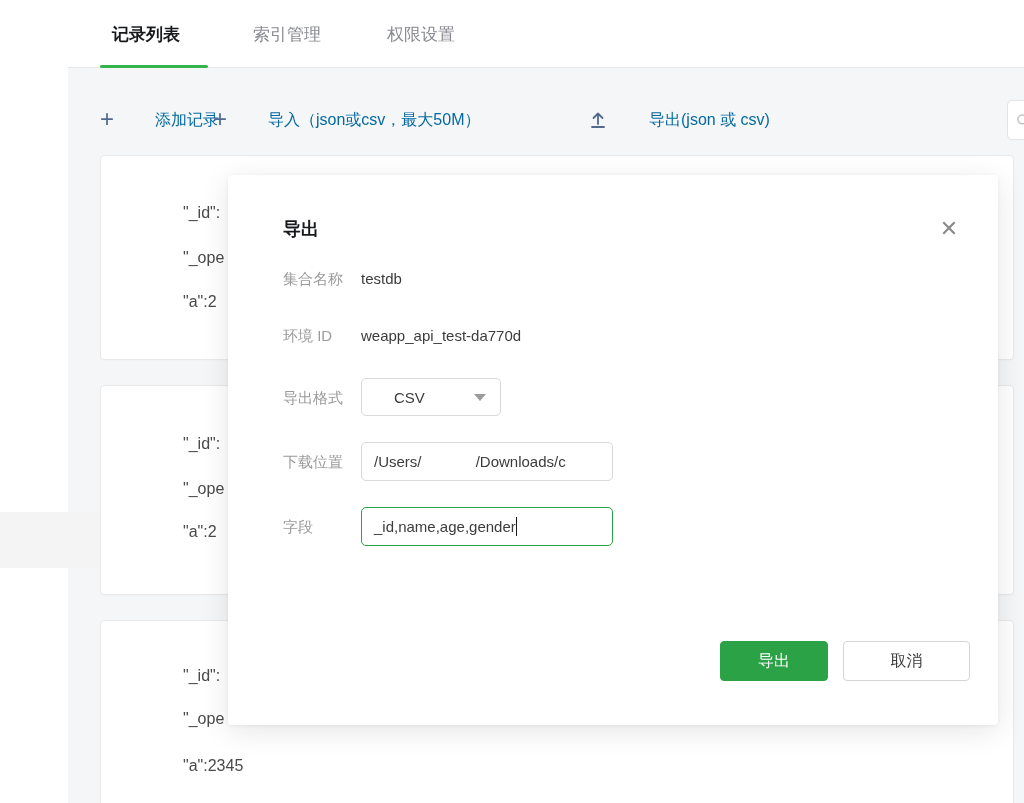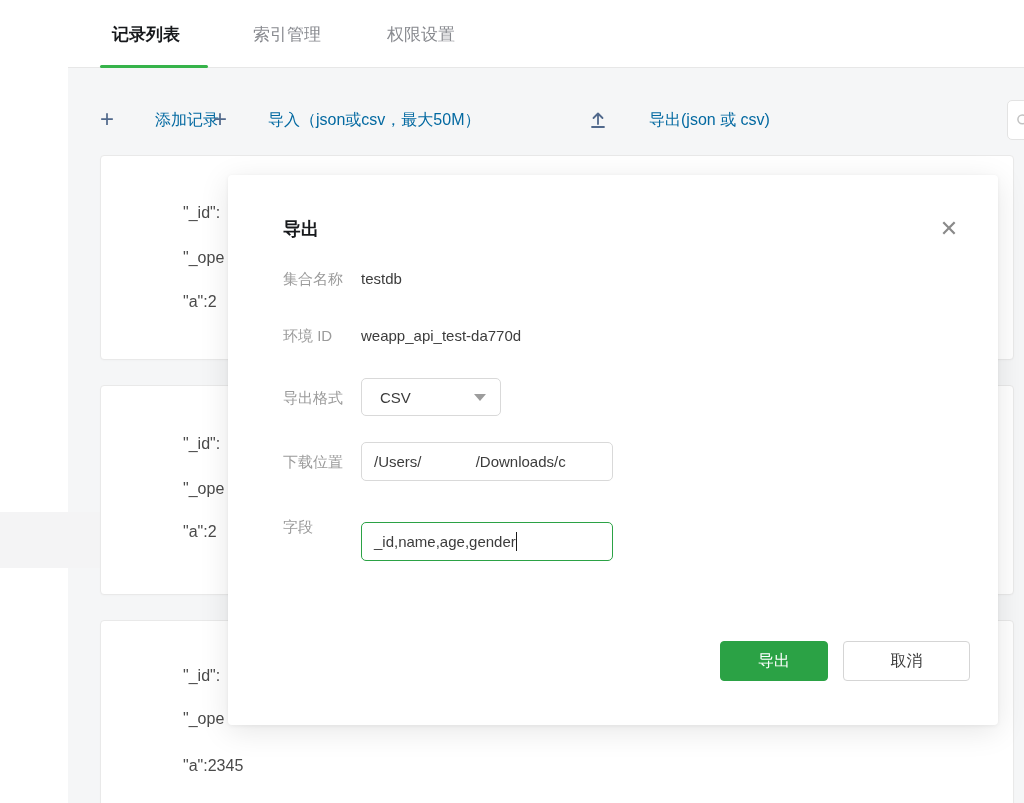--- a/index.html
+++ b/index.html
@@ -22,21 +22,21 @@
   .card { position:absolute; left:100px; width:914px; background:#ffffff; border:1px solid #e9e9e9; border-radius:4px; box-shadow:0 1px 2px rgba(0,0,0,0.02); }
   .card .json-line { position:absolute; left:82px; height:28px; line-height:28px; font-size:16px; color:#4a4a4a; white-space:pre; }
   
   .search-partial { position:absolute; left:1007px; top:100px; width:48px; height:40px; background:#ffffff; border:1px solid #e3e3e3; border-radius:5px; display:flex; align-items:center; padding-left:8px; }
   
   .modal { position:absolute; left:228px; top:175px; width:770px; height:550px; background:#ffffff; border-radius:4px; box-shadow:0 6px 30px rgba(0,0,0,0.10), 0 1px 4px rgba(0,0,0,0.06); }
   .modal-title { position:absolute; left:55px; top:42px; font-size:18px; font-weight:bold; color:#17191c; }
   .modal-close { position:absolute; left:705px; top:38px; width:32px; height:32px; display:flex; align-items:center; justify-content:center; font-size:22px; color:#8a8a8a; cursor:pointer; }
   .form-label { position:absolute; left:55px; font-size:15px; color:#9b9b9b; }
   .form-value { position:absolute; left:133px; font-size:15px; color:#3c3c3c; }
-  .select-box { position:absolute; left:133px; top:203px; width:140px; height:38px; border:1px solid #d9d9d9; border-radius:5px; background:#fff; display:flex; align-items:center; padding:0 14px 0 18px; cursor:pointer; }
+  .select-box { position:absolute; left:133px; top:203px; width:140px; height:38px; border:1px solid #d9d9d9; border-radius:5px; background:#fff; display:flex; align-items:center; padding:0 14px 0 32px; cursor:pointer; }
   .select-box .sel-value { font-size:15px; color:#3c3c3c; flex:1; }
   .caret-down { width:0; height:0; border-left:6px solid transparent; border-right:6px solid transparent; border-top:7px solid #9c9c9c; }
   .text-input { position:absolute; left:133px; width:252px; height:39px; border:1px solid #d9d9d9; border-radius:5px; background:#fff; display:flex; align-items:center; padding:0 12px; overflow:hidden; cursor:text;text-align:right; }
   .text-input .input-text { font-size:15px; color:#3c3c3c; white-space:pre; }
   .text-input.focused { border:1px solid #2ba245; }
   .caret-bar { display:inline-block; width:1.5px; height:19px; background:#1a1a1a; vertical-align:-4px; }
   .btn { position:absolute; top:466px; height:40px; border-radius:4px; display:flex; align-items:center; justify-content:center; font-size:16px; cursor:pointer; }
   .btn-primary { left:492px; width:108px; background:#2ba245; color:#ffffff; border:1px solid #2ba245; }
   .btn-default { left:615px; width:127px; background:#ffffff; color:#3c3c3c; border:1px solid #d5d5d5; }
   .upload-svg, .search-svg { display:block; }
@@ -119,21 +119,21 @@
       <span class="sel-value">CSV</span>
       <span class="caret-down"></span>
     </div>
 
     <div class="form-label" style="top:278px;">下载位置</div>
     <div class="text-input" style="top:267px;">
       <span class="input-text">/Users/             /Downloads/c</span>
     </div>
 
     <div class="form-label" style="top:343px;">字段</div>
-    <div class="text-input focused" style="top:332px;margin-top:15px;">
+    <div class="text-input focused" style="top:332px;">
       <span class="input-text">_id,name,age,gender</span>
         <span class="caret-bar"></span>
     </div>
 
     <div class="btn btn-primary">
       <span>导出</span>
     </div>
     <div class="btn btn-default">
       <span>取消</span>
     </div>

